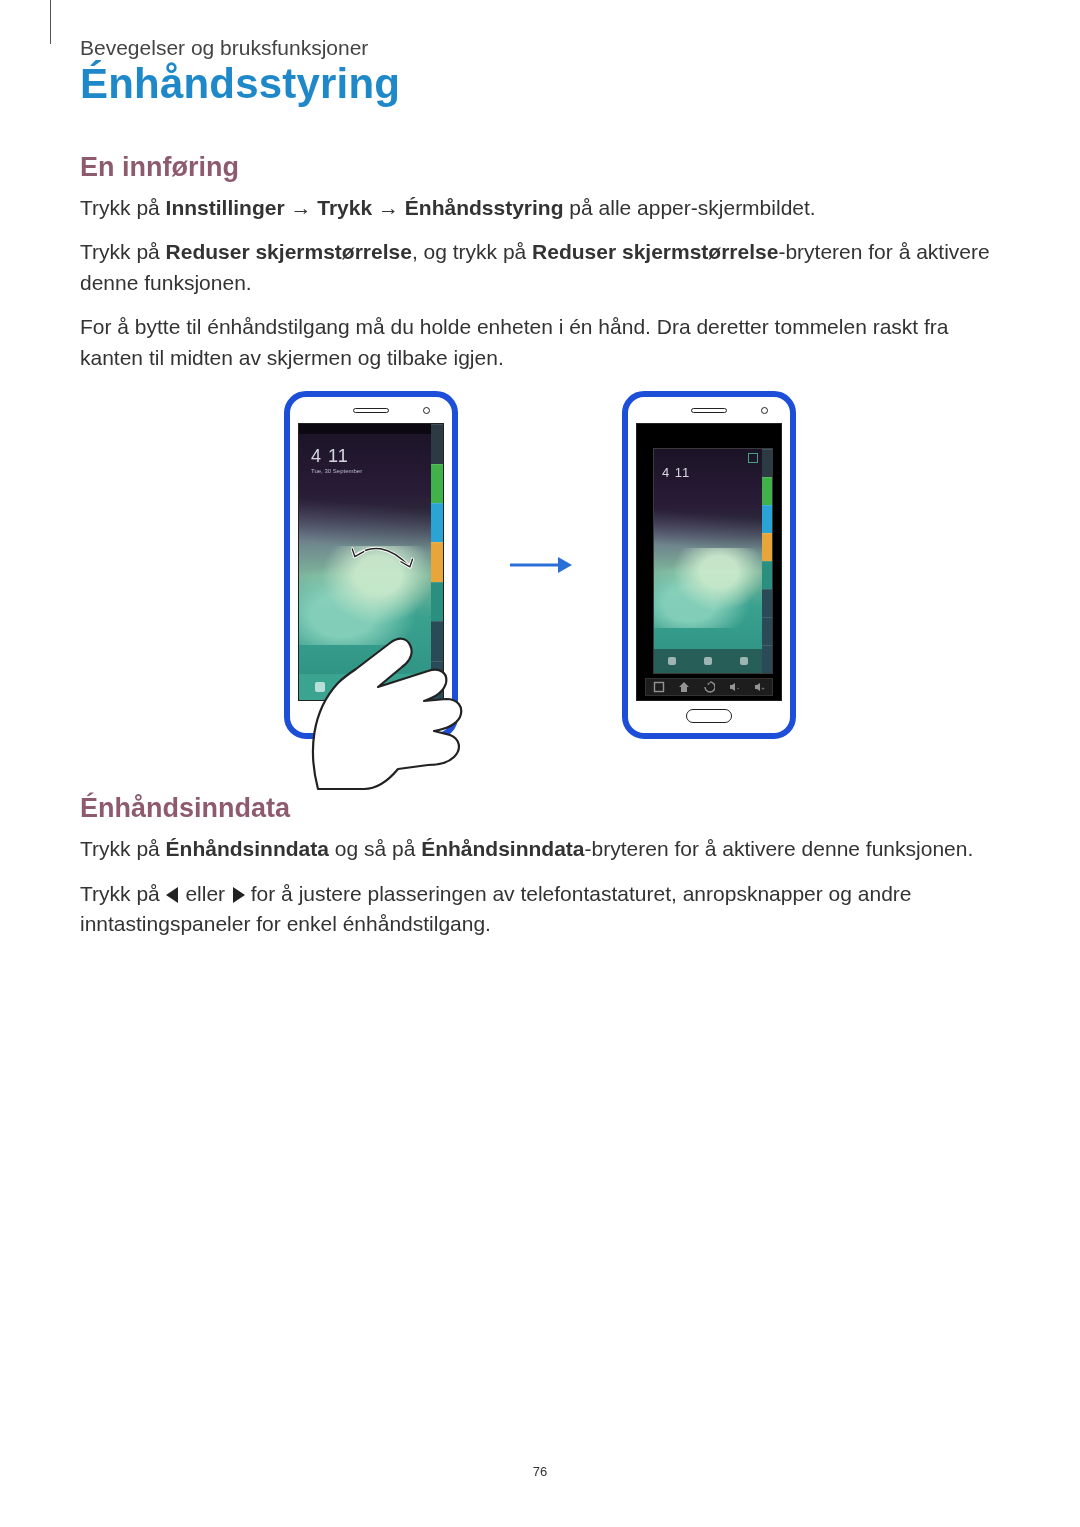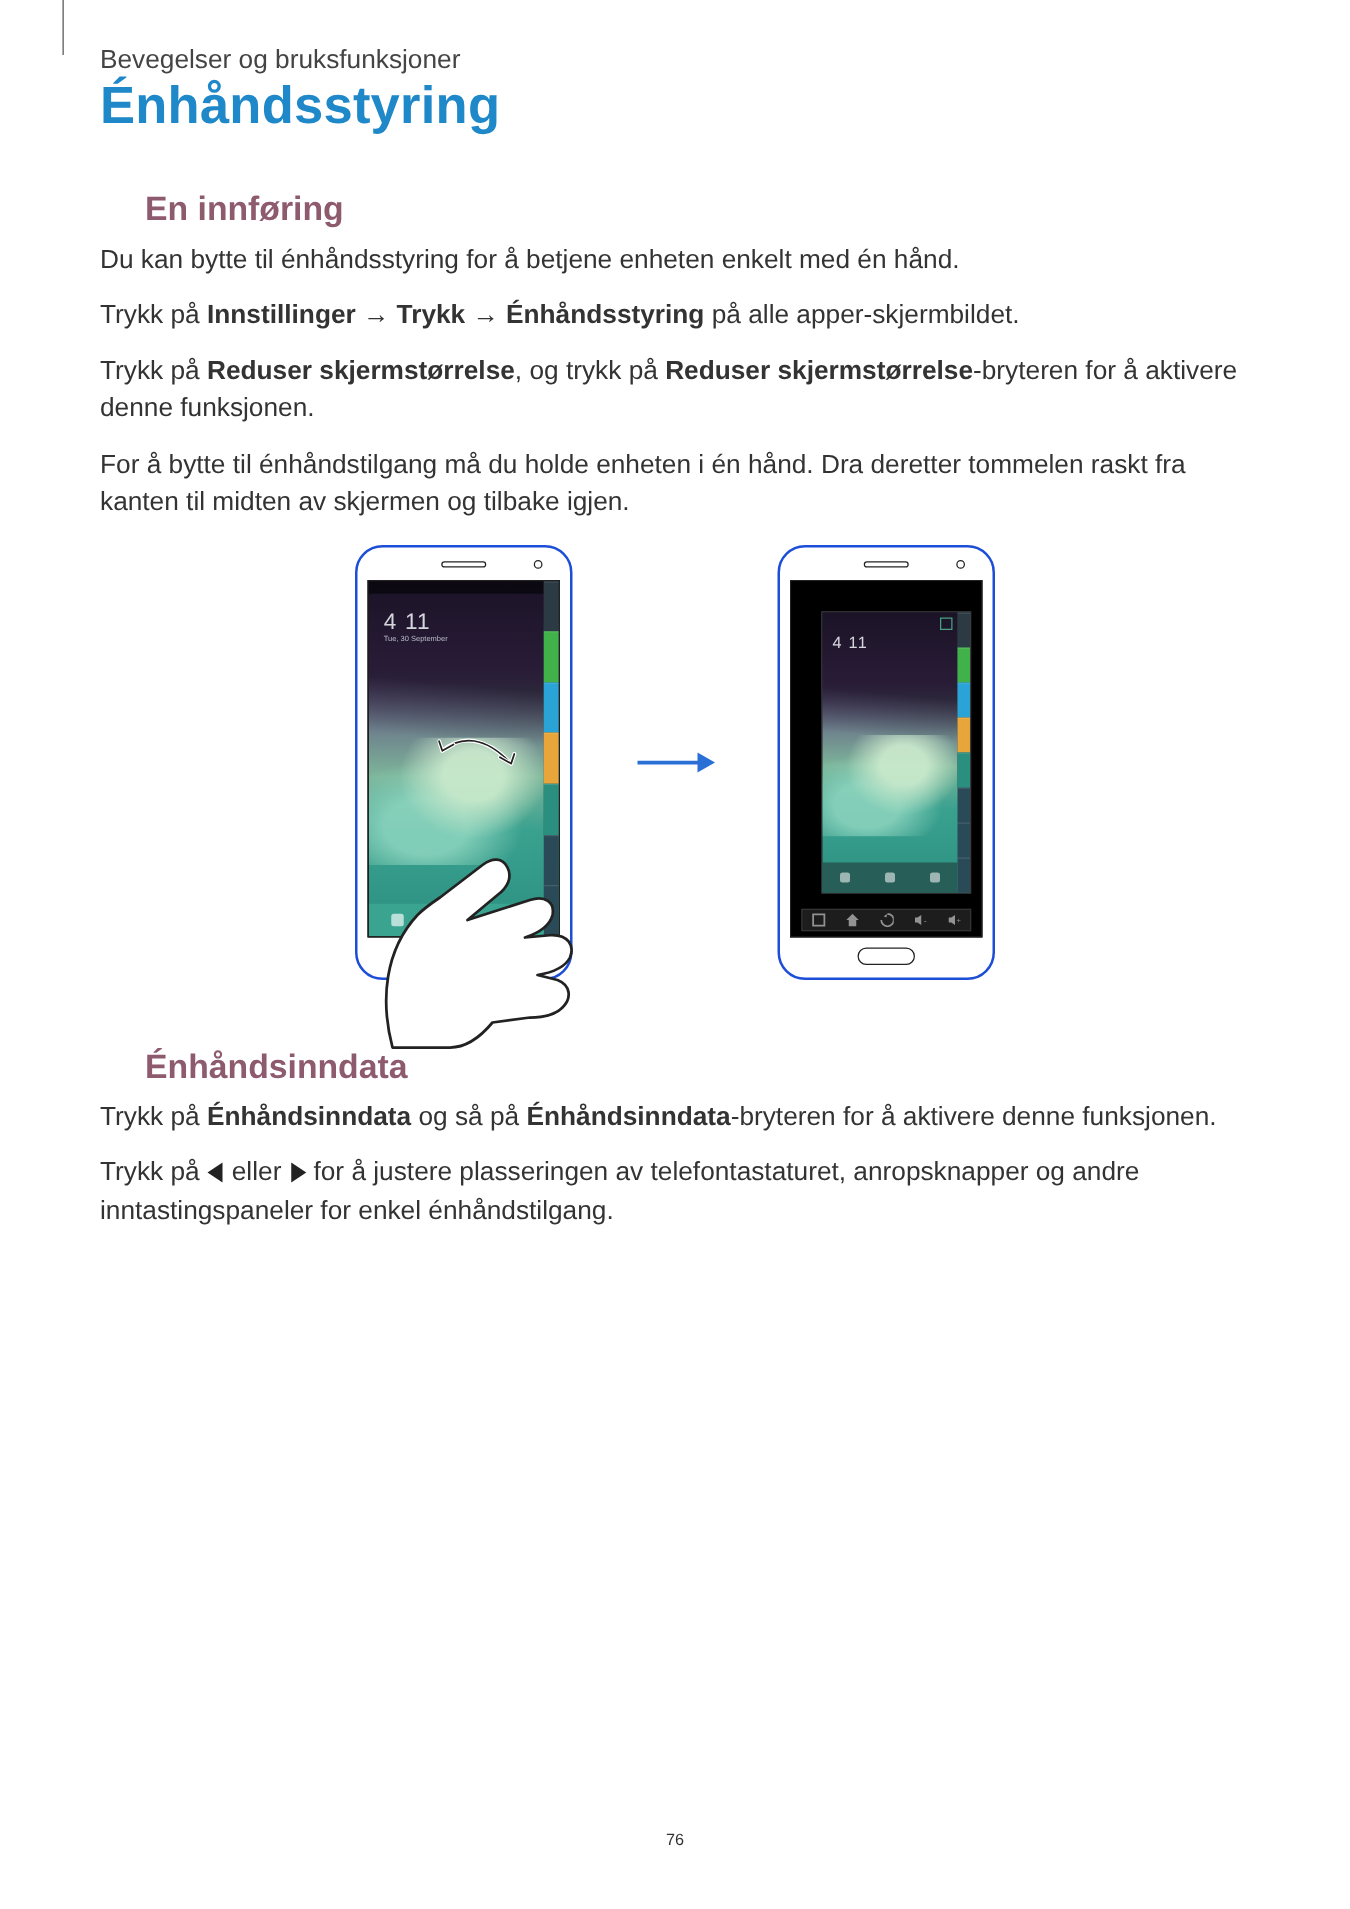--- a/index.html
+++ b/index.html
@@ -32,42 +32,41 @@
     color: #1E88C9;
     font-weight: 700;
     margin-bottom: 44px;
     letter-spacing: 0.2px;
   }
   h2.section {
     font-size: 27px;
     color: #8E5A6E;
     font-weight: 600;
     margin-bottom: 10px;
-    margin-left: 36px;
   }
   p.body {
     font-size: 21px;
     line-height: 1.45;
     color: #333;
     margin-bottom: 14px;
   }
   .gap-md { margin-bottom: 46px; }
   .bold { font-weight: 700; }
   .figure-row {
     display: flex;
     align-items: center;
     justify-content: center;
     gap: 50px;
     margin: 18px 0 54px 0;
   }
   
   .phone {
     width: 174px;
     height: 348px;
-    border: 2px solid #1d4ed8;
+    border: 6px solid #1d4ed8;
     border-radius: 22px;
     background: #fff;
     position: relative;
     display: flex;
     flex-direction: column;
     align-items: center;
     padding: 8px 8px 10px 8px;
   }
   .phone .sensor {
     position: absolute;
@@ -217,21 +216,20 @@
 
 <div class="side-rule"></div>
 
 <div class="page">
 
   <div class="running-head">Bevegelser og bruksfunksjoner</div>
 
   <h1 class="title">Énhåndsstyring</h1>
 
   <h2 class="section">En innføring</h2>
-  <p class="body">Du kan bytte til énhåndsstyring for å betjene enheten enkelt med én hånd.</p>
   <p class="body gap-md">
     <span>Trykk på </span><span class="bold">Innstillinger</span><span> → </span><span class="bold">Trykk</span><span> → </span><span class="bold">Énhåndsstyring</span><span> på alle apper-skjermbildet.</span>
   </p>
 
   <p class="body">
     <span>Trykk på </span><span class="bold">Reduser skjermstørrelse</span><span>, og trykk på </span><span class="bold">Reduser skjermstørrelse</span><span>-bryteren for å aktivere denne funksjonen.</span>
   </p>
   <p class="body">For å bytte til énhåndstilgang må du holde enheten i én hånd. Dra deretter tommelen raskt fra kanten til midten av skjermen og tilbake igjen.</p>
 
   <div class="figure-row">

